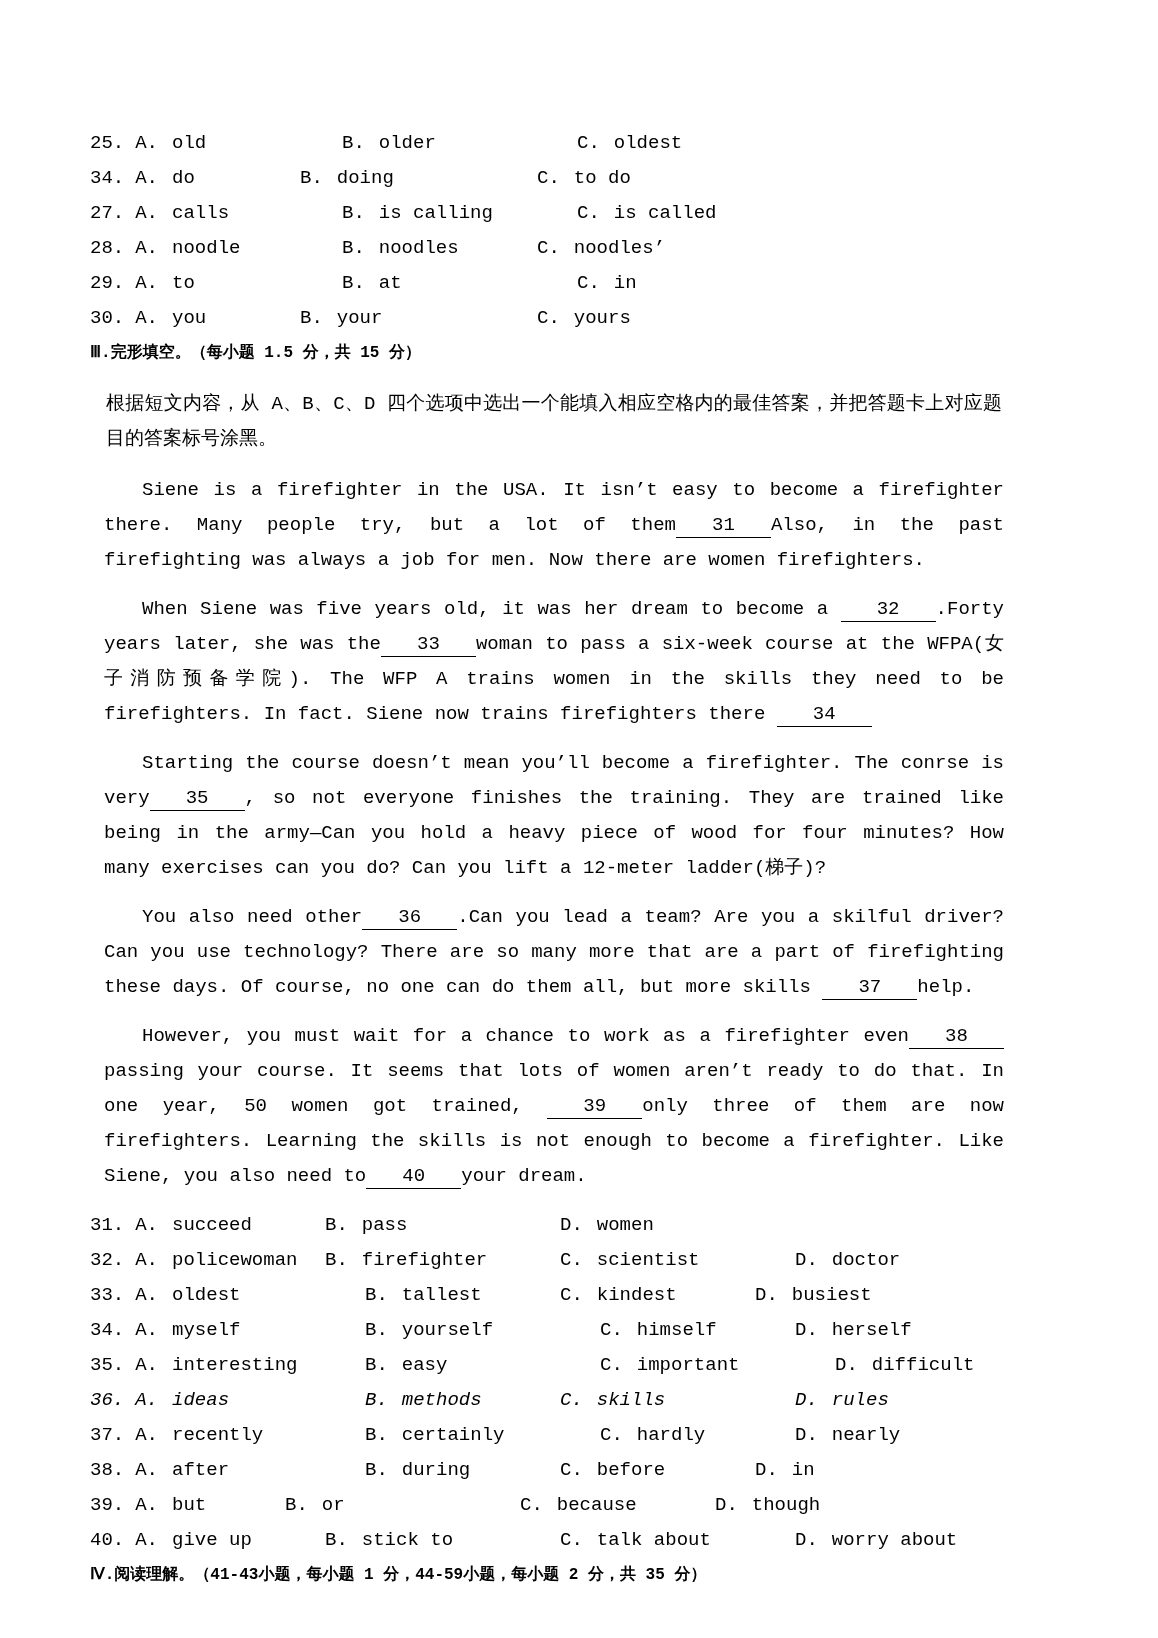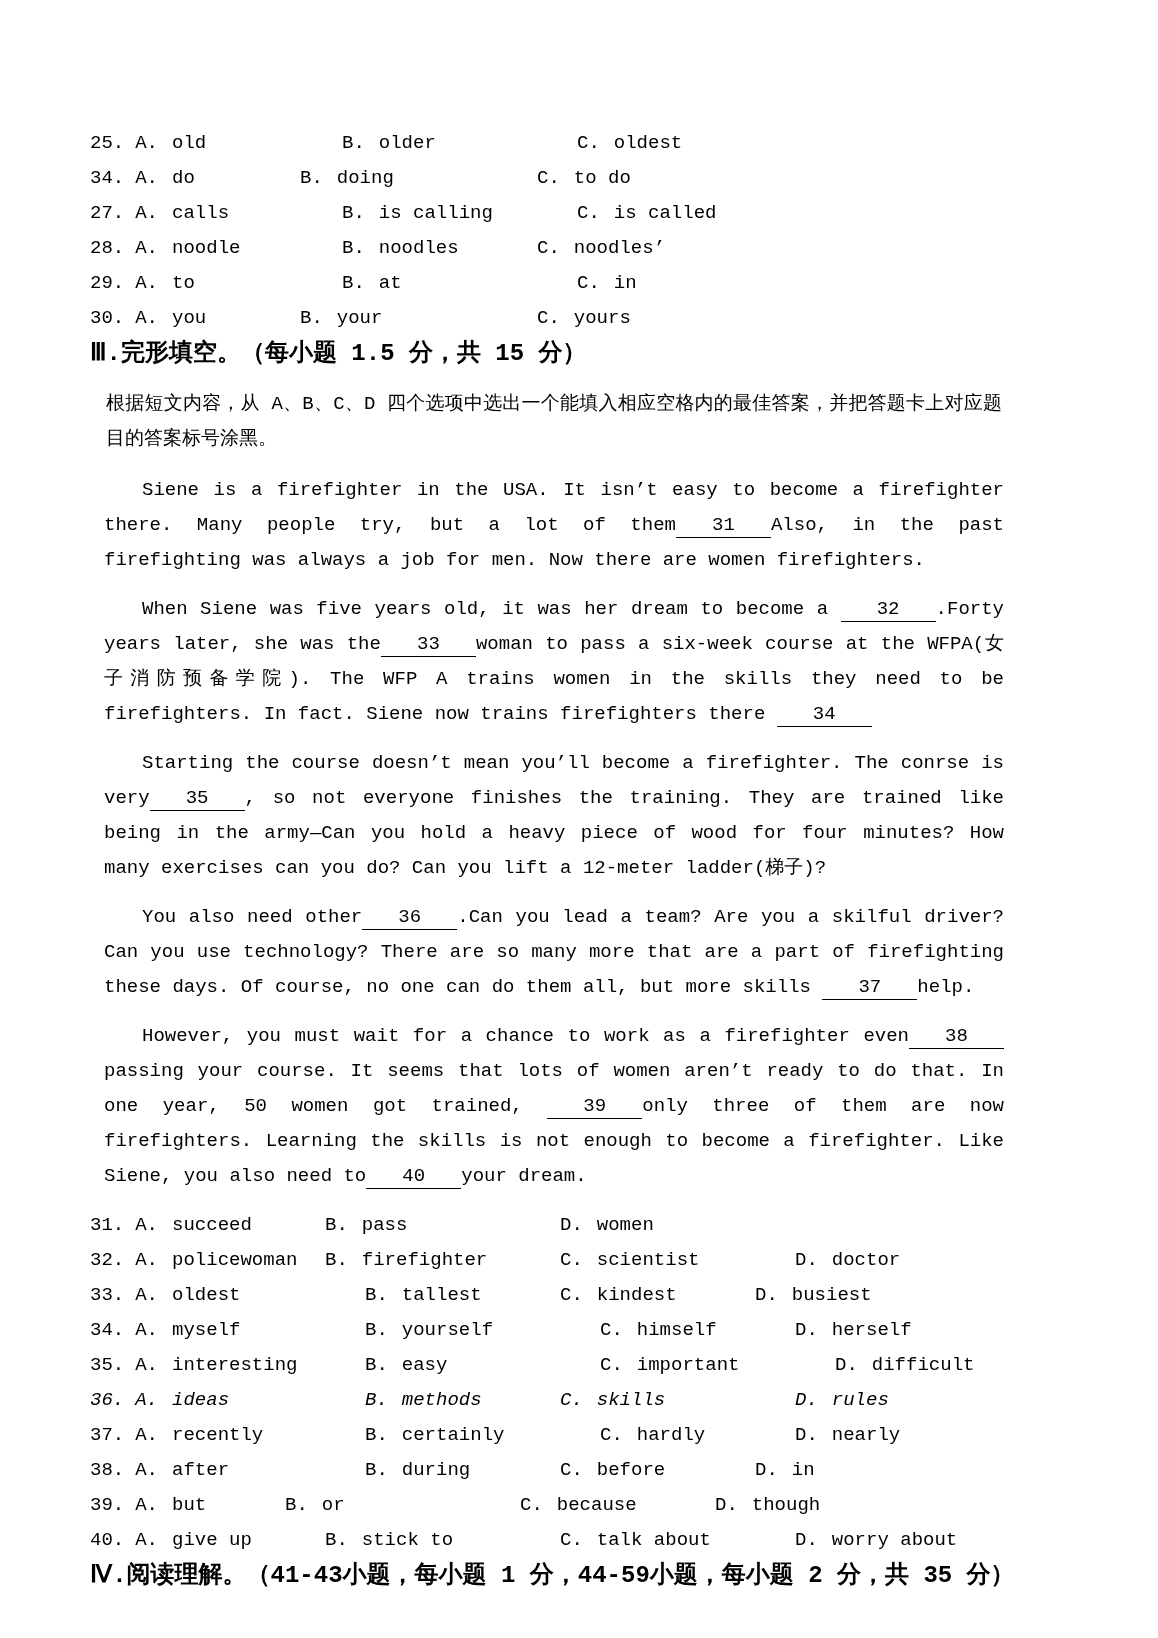--- a/index.html
+++ b/index.html
@@ -25,21 +25,21 @@
   .s-b{grid-template-columns:210px 237px 1fr;}
   .s-c{grid-template-columns:252px 195px 1fr;}
   
   .v-a{grid-template-columns:235px 235px 235px 1fr;}
   .v-b{grid-template-columns:275px 195px 195px 1fr;}
   .v-c{grid-template-columns:275px 235px 195px 1fr;}
   .v-d{grid-template-columns:275px 235px 235px 1fr;}
   .v-e{grid-template-columns:275px 195px 235px 1fr;font-style:italic;}
   .v-h{grid-template-columns:195px 235px 195px 1fr;}
   
-  .sec{font-size:24px;font-weight:bold;margin:0;line-height:35px;}
+  .sec{font-size:16px;font-weight:bold;margin:0;line-height:35px;}
   .instr{margin:16px;text-align:justify;}
   
   .para{margin:14px;text-align:justify;text-indent:38px;}
   .blank{
     display:inline-block;
     min-width:95px;
     text-align:center;
     text-indent:0;
     border-bottom:1px solid #000;
     line-height:24px;

